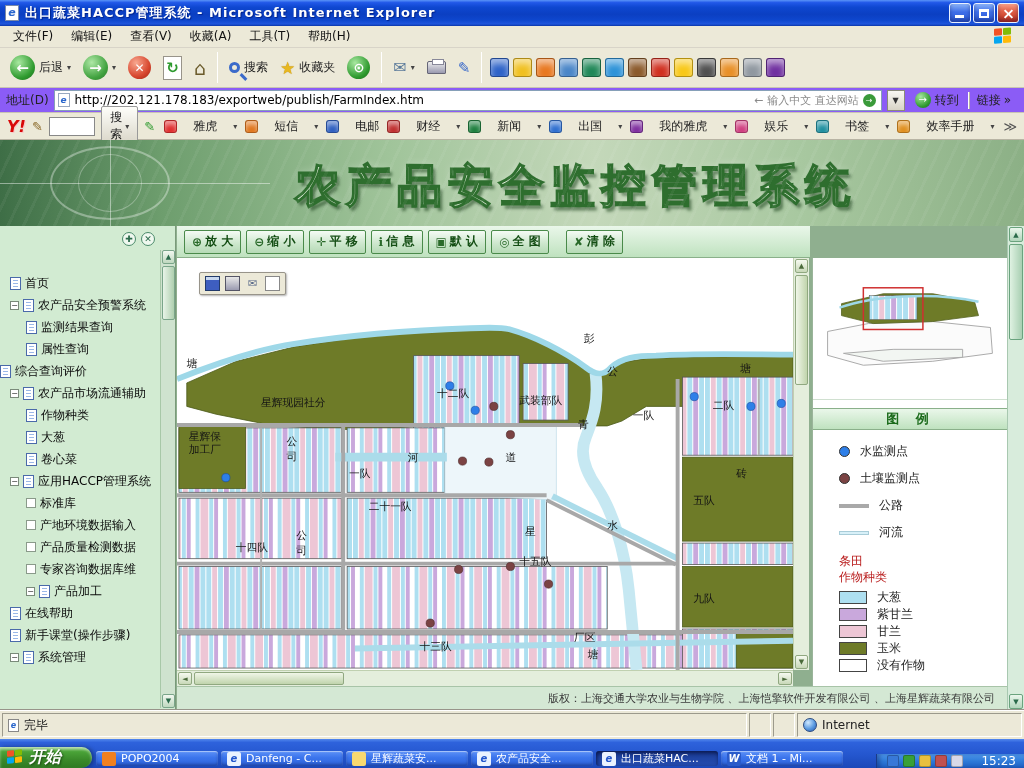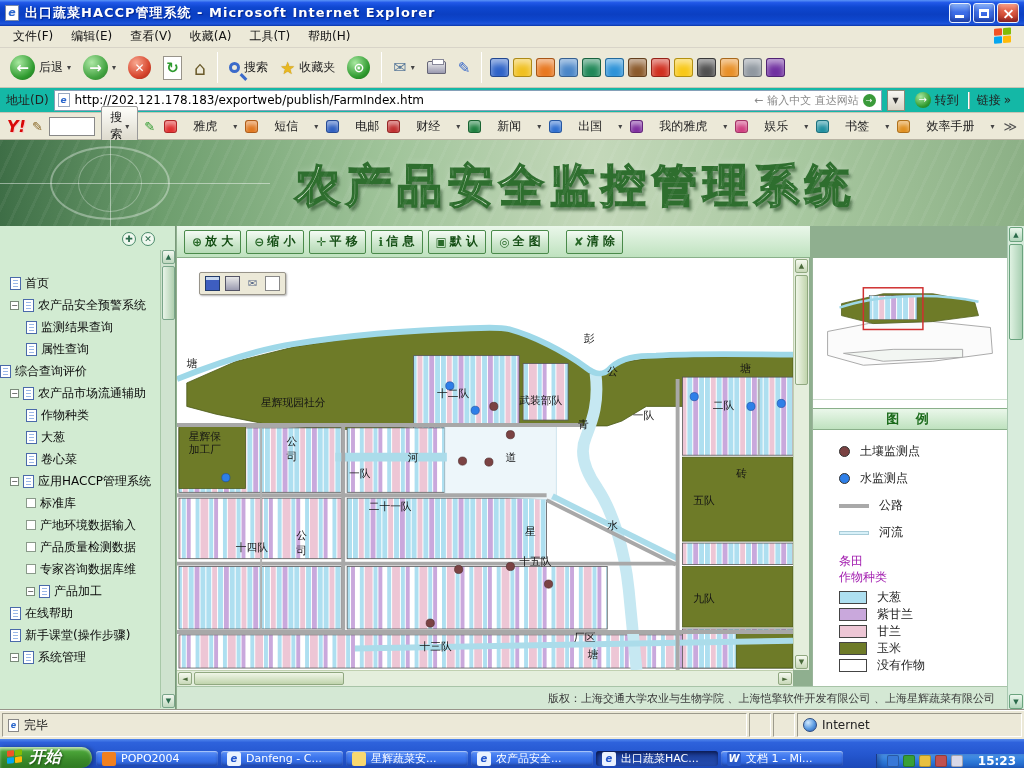--- a/index.html
+++ b/index.html
@@ -40,21 +40,21 @@
 .star-ic{color:#E8B820;font-size:17px;text-shadow:0 0 1px #A87800;}
 .mail-ic{font-size:16px;color:#5A7A9A;}
 .edit-ic{font-size:15px;color:#3A6ACA;}
 .print-ic{width:19px;height:13px;background:linear-gradient(#ECECEC,#9A9AB0);border:1px solid #667;border-radius:2px 2px 1px 1px;position:relative;}
 .print-ic::before{content:"";position:absolute;left:4px;top:-3px;width:10px;height:4px;background:#fff;border:1px solid #889;}
 .caret{font-size:8px;color:#444;}
 .tsep{width:1px;align-self:stretch;margin:4px 4px;background:#B8B4A4;border-right:1px solid #fff;}
 .addon{width:19px;height:19px;border-radius:3px;border:1px solid rgba(0,0,0,.28);box-shadow:inset 0 5px 6px rgba(255,255,255,.55);flex:none;margin:0 2px;}
 
 
-.addressbar{position:absolute;left:0;top:88px;width:1024px;height:25px;background:#14b8a6;border-bottom:1px solid #C8C4B4;display:flex;align-items:center;gap:5px;padding:0 6px;}
+.addressbar{position:absolute;left:0;top:88px;width:1024px;height:25px;background:#8b5cf6;border-bottom:1px solid #C8C4B4;display:flex;align-items:center;gap:5px;padding:0 6px;}
 .addr-label{color:#222;}
 .addr-input{flex:1;height:21px;background:#fff;border:1px solid #86A0B8;display:flex;align-items:center;padding:0 3px;gap:5px;}
 .mini-doc{width:12px;height:14px;background:#fff;border:1px solid #98A8C0;color:#2A66CC;font-weight:bold;font-style:italic;font-size:9px;line-height:12px;text-align:center;flex:none;}
 .addr-url{flex:1;color:#000;white-space:nowrap;overflow:hidden;}
 .addr-hint{display:flex;align-items:center;gap:4px;color:#8A8A8A;font-size:11px;white-space:nowrap;padding-right:2px;}
 .hint-go{width:13px;height:13px;border-radius:50%;background:#3A9A3A;color:#fff;font-size:8px;line-height:13px;text-align:center;}
 .addr-drop{width:18px;height:21px;background:linear-gradient(#F8F7F2,#D8D4C6);border:1px solid #8A8A7A;font-size:8px;text-align:center;line-height:20px;color:#333;}
 .go-btn{display:flex;align-items:center;gap:4px;padding:0 5px;color:#222;}
 .go-circle{width:16px;height:16px;border-radius:50%;background:radial-gradient(circle at 35% 30%,#A8E8A0,#2E9A2E 65%,#1E6A1E);color:#fff;font-size:10px;line-height:16px;text-align:center;}
 .links{display:flex;align-items:center;gap:3px;padding:0 7px;border-left:1px solid #B8B4A4;box-shadow:-1px 0 0 #fff;color:#222;}
@@ -131,21 +131,21 @@
 .mthumb-h{position:absolute;left:17px;top:1px;width:150px;height:13px;background:linear-gradient(#F0F6E8,#C0D4AC);border:1px solid #90A880;border-radius:2px;}
 
 
 .right-panel{position:absolute;left:812px;top:32px;width:195px;height:428px;background:#fff;border-left:1px solid #9AB49A;}
 .eagle-box{position:absolute;left:0;top:0;width:195px;height:142px;background:#fff;border-bottom:1px solid #D0E0D0;}
 .legend-header{position:absolute;left:0;top:150px;width:195px;height:22px;background:linear-gradient(180deg,#EAF7EA,#BFE2BF);border-top:1px solid #8AB08A;border-bottom:1px solid #8AB08A;display:flex;align-items:center;justify-content:center;font-weight:bold;color:#1A6A1A;letter-spacing:6px;font-size:13px;}
 .legend-body{position:absolute;left:0;top:172px;width:195px;bottom:0;background:#fff;padding:8px 0 0 26px;}
 .legend-row{display:flex;align-items:center;gap:10px;height:27px;color:#222;}
 .legend-dot{width:11px;height:11px;border-radius:50%;border:1px solid #333;flex:none;}
 .legend-line{width:30px;height:4px;flex:none;}
-.crop-header{margin:7px 0 4px 0;line-height:16px;font-size:12px;color:#a21caf;}
+.crop-header{margin:7px 0 4px 0;line-height:16px;font-size:12px;color:#b91c1c;}
 #legend-crops .legend-row{height:17px;}
 .crop-swatch{width:28px;height:13px;border:1px solid #444;flex:none;}
 
 
 .copyright{position:absolute;left:177px;top:460px;width:830px;height:24px;background:#D4E8D4;border-top:1px solid #A8C4A8;display:flex;align-items:center;justify-content:flex-end;padding-right:12px;color:#3A3A3A;font-size:11px;white-space:nowrap;overflow:hidden;}
 
 
 .page-scroll{position:absolute;left:1007px;top:0;width:17px;height:484px;background:#D8ECDC;border-left:1px solid #A8C8B0;}
 .parrow{position:absolute;left:1px;width:14px;height:15px;background:linear-gradient(#EAF6EC,#B2D6BC);border:1px solid #6AA37E;border-radius:2px;color:#2A6A4A;font-size:7px;text-align:center;line-height:14px;}
 .parrow.up{top:1px;} .parrow.down{bottom:1px;}
@@ -168,21 +168,21 @@
 .flag span{border-radius:1px;}
 .tasks{flex:1;display:flex;gap:3px;padding:2px 4px;overflow:hidden;}
 .task{width:122px;flex:none;display:flex;align-items:center;gap:5px;padding:0 6px;border-radius:3px;color:#fff;font-size:11px;
  background:linear-gradient(180deg,#5E92F8 0%,#3B74EC 45%,#2E64DC 100%);box-shadow:inset 0 1px 1px rgba(255,255,255,.5),inset 0 -2px 3px rgba(0,0,40,.3);}
 .task.active{background:linear-gradient(180deg,#1A3C96,#254CB0);box-shadow:inset 1px 2px 4px rgba(0,0,30,.65);}
 .task-icon{width:14px;height:14px;border-radius:2px;flex:none;font-size:10px;font-weight:bold;font-style:italic;line-height:14px;text-align:center;}
 .task-label{white-space:nowrap;overflow:hidden;}
 .tray{width:148px;flex:none;display:flex;align-items:center;gap:5px;padding:0 8px 0 10px;color:#fff;
  background:linear-gradient(180deg,#4E9AF0 0%,#2E7AD8 50%,#2062C8 100%);border-left:1px solid #1A3A88;box-shadow:inset 3px 0 4px rgba(0,0,60,.3);}
 .tray-icon{width:12px;height:12px;border-radius:2px;border:1px solid rgba(0,0,0,.25);flex:none;}
-.tray-time{margin-left:auto;font-size:12px;font-weight:bold;}
+.tray-time{margin-left:auto;font-size:12px;}
 </style>
 </head>
 <body>
 
 <div id="screen">
 
   <div class="titlebar">
     <span class="doc-icon">e</span>
     <span class="title-text">出口蔬菜HACCP管理系统 - Microsoft Internet Explorer</span>
     <span class="winbtns">
@@ -637,26 +637,26 @@
           <path d="M28,46 L70,36 L120,36 L162,44 L166,58 L120,64 L60,66 L28,58 Z" fill="#6E7B28" stroke="#55631F" stroke-width="0.8"></path>
           <rect x="56" y="38" width="48" height="24" fill="url(#stripesA)" stroke="#555" stroke-width="0.5"></rect>
           <path d="M26,50 C60,38 120,34 166,44" stroke="#9ED8E8" stroke-width="2.5" fill="none"></path>
           <rect x="50" y="30" width="60" height="42" fill="none" stroke="#D03030" stroke-width="1.5"></rect>
         </svg>
       </div>
       <div class="legend-header">图 例</div>
       <div class="legend-body">
         <div id="legend-points">
             <div class="legend-row">
+              <span class="legend-dot" style="background: rgb(46, 127, 232);"></span>
+              <span>水监测点</span>
+            </div>
+            <div class="legend-row">
               <span class="legend-dot" style="background: rgb(123, 67, 67);"></span>
               <span>土壤监测点</span>
-            </div>
-            <div class="legend-row">
-              <span class="legend-dot" style="background: rgb(46, 127, 232);"></span>
-              <span>水监测点</span>
             </div>
             <div class="legend-row">
               <span class="legend-line" style="background: rgb(169, 169, 169);"></span>
               <span>公路</span>
             </div>
             <div class="legend-row">
               <span class="legend-line" style="background: rgb(216, 240, 248); border: 1px solid rgb(168, 204, 216);"></span>
               <span>河流</span>
             </div>
           </div>

